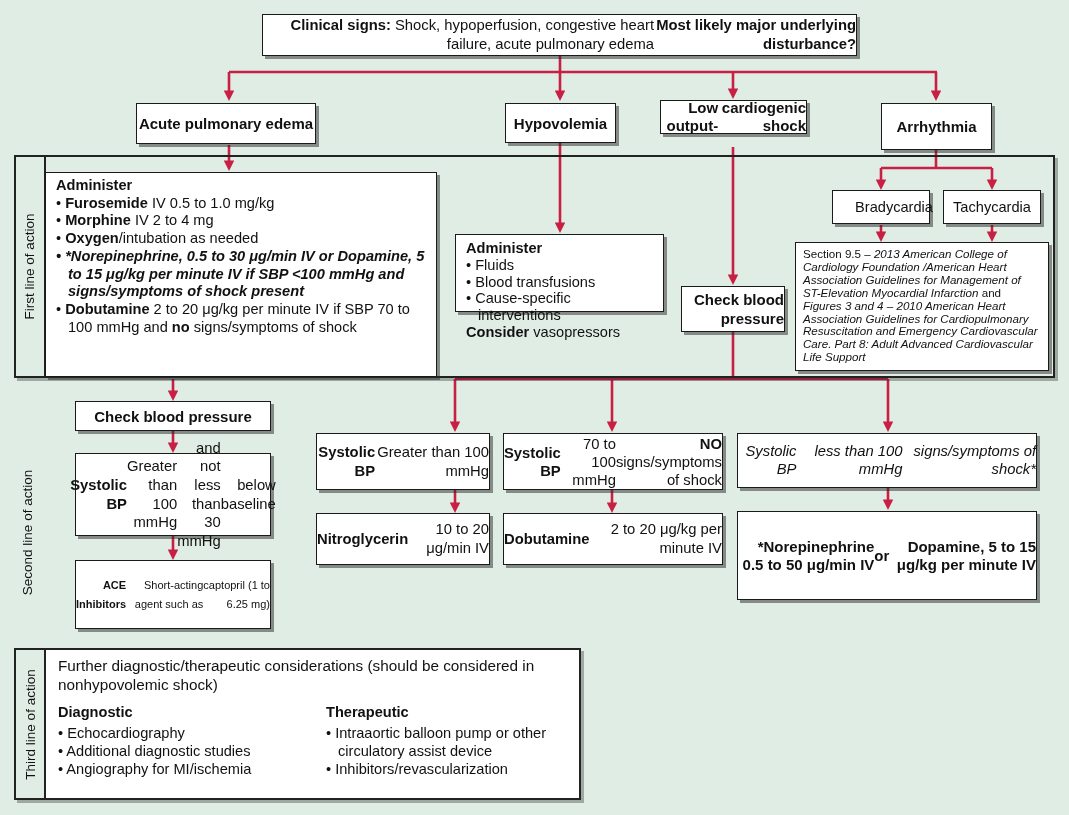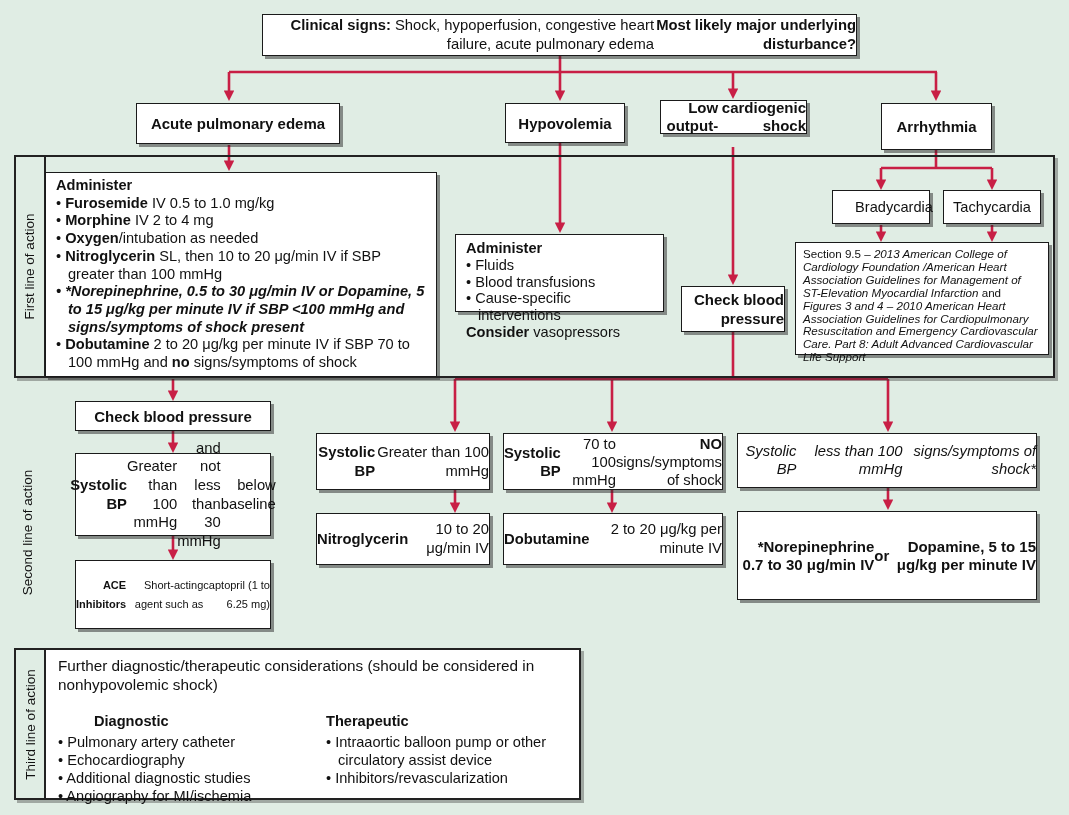--- a/index.html
+++ b/index.html
@@ -70,62 +70,61 @@
       <path d="M612 490 V503" marker-end="url(#ah)"></path>
       <path d="M888 488 V500" marker-end="url(#ah)"></path>
     </g>
   </svg>
 
   <div class="box center" style="left:262px; top:14px; width:595px; height:42px; font-size:14.8px; line-height:19px;">
     <div><span class="b">Clinical signs:</span><span> Shock, hypoperfusion, congestive heart failure, acute pulmonary edema</span></div>
     <div class="b">Most likely major underlying disturbance?</div>
   </div>
 
-  <div class="box center b" style="left:136px; top:103px; width:204px; height:41px; font-size:15px;">Acute pulmonary edema</div>
-  <div class="box center b" style="left:505px; top:103px; width:120px; height:40px; font-size:15px;">Hypovolemia</div>
+  <div class="box center b" style="left:136px; top:103px; width:180px; height:41px; font-size:15px;">Acute pulmonary edema</div>
+  <div class="box center b" style="left:505px; top:103px; width:111px; height:40px; font-size:15px;">Hypovolemia</div>
   <div class="box center b" style="left:660px; top:100px; width:147px; height:34px; font-size:15px; line-height:18px;">
     <div>Low output-</div>
     <div>cardiogenic shock</div>
   </div>
   <div class="box center b" style="left:881px; top:103px; width:111px; height:47px; font-size:15px;">Arrhythmia</div>
 
   <div class="region" style="left:14px; top:155px; width:1041px; height:223px;">
     <div class="label-strip">
       <span class="vlabel">First line of action</span>
     </div>
   </div>
 
   <div class="box txt" style="left:45px; top:172px; width:392px; height:205px; font-size:14.6px; line-height:17.7px; padding:4px 8px 4px 10px;">
     <div class="b">Administer</div>
     <ul class="dots">
       <li><span class="b">Furosemide</span><span> IV 0.5 to 1.0 mg/kg</span></li>
       <li><span class="b">Morphine</span><span> IV 2 to 4 mg</span></li>
       <li><span class="b">Oxygen</span><span>/intubation as needed</span></li>
-      <li><span class="b">Nitroglycerin</span><span> SL, then 10 to 20 μg/min IV if SBP greater than 100 mmHg</span></li>
       <li class="bi">*Norepinephrine, 0.5 to 30 μg/min IV or Dopamine, 5 to 15 μg/kg per minute IV if SBP &lt;100 mmHg and signs/symptoms of shock present</li>
       <li><span class="b">Dobutamine</span><span> 2 to 20 μg/kg per minute IV if SBP 70 to 100 mmHg and </span><span class="b">no</span><span> signs/symptoms of shock</span></li>
     </ul>
   </div>
 
   <div class="box txt" style="left:455px; top:234px; width:209px; height:78px; font-size:14.6px; line-height:16.8px; padding:5px 8px 4px 10px;">
     <div class="b">Administer</div>
     <ul class="dots">
       <li>Fluids</li>
       <li>Blood transfusions</li>
       <li>Cause-specific interventions</li>
     </ul>
     <div><span class="b">Consider</span><span> vasopressors</span></div>
   </div>
 
   <div class="box center b" style="left:681px; top:286px; width:104px; height:46px; font-size:15px; line-height:19px;">Check blood pressure</div>
 
   <div class="box center" style="left:832px; top:190px; width:98px; height:34px; font-size:14.6px;padding-left:26px;">Bradycardia</div>
   <div class="box center" style="left:943px; top:190px; width:98px; height:34px; font-size:14.6px;">Tachycardia</div>
 
-  <div class="box txt" style="left:795px; top:242px; width:254px; height:113px; font-size:11.6px; line-height:12.9px; padding:5px 7px;">
+  <div class="box txt" style="left:795px; top:242px; width:254px; height:129px; font-size:11.6px; line-height:12.9px; padding:5px 7px;">
     <span>Section 9.5 – </span><span class="i">2013 American College of Cardiology Foundation /American Heart Association Guidelines for Management of ST-Elevation Myocardial Infarction</span><span> and </span><span class="i">Figures 3 and 4 – 2010 American Heart Association Guidelines for Cardiopulmonary Resuscitation and Emergency Cardiovascular Care. Part 8: Adult Advanced Cardiovascular Life Support</span>
   </div>
 
   <div style="position:absolute; left:14px; top:425px; width:28px; height:215px; display:flex; align-items:center; justify-content:center;">
     <span class="vlabel">Second line of action</span>
   </div>
 
   <div class="box center b" style="left:75px; top:401px; width:196px; height:30px; font-size:15px;">Check blood pressure</div>
 
   <div class="box center" style="left:75px; top:453px; width:196px; height:83px; font-size:14.8px; line-height:18.6px;">
@@ -159,36 +158,35 @@
     <div class="b">Dobutamine</div>
     <div>2 to 20 μg/kg per minute IV</div>
   </div>
 
   <div class="box center i" style="left:737px; top:433px; width:300px; height:55px; font-size:14.8px; line-height:17.2px;">
     <div>Systolic BP</div>
     <div>less than 100 mmHg</div>
     <div>signs/symptoms of shock*</div>
   </div>
   <div class="box center b" style="left:737px; top:511px; width:300px; height:89px; font-size:15px; line-height:18px;">
-    <div>*Norepinephrine 0.7 to 30 μg/min IV</div>
+    <div>*Norepinephrine 0.5 to 50 μg/min IV</div>
     <div>or</div>
     <div>Dopamine, 5 to 15 μg/kg per minute IV</div>
   </div>
 
   <div class="region" style="left:14px; top:648px; width:567px; height:152px; background:#fff;">
     <div class="label-strip" style="background:#e0ede4;">
       <span class="vlabel">Third line of action</span>
     </div>
     <div style="position:absolute; left:30px; top:0; right:0; bottom:0; padding:6px 10px 4px 12px; box-sizing:border-box; font-size:14.6px; line-height:18px;">
-      <div style="font-size:15.3px; line-height:19px; margin-bottom:18px;">Further diagnostic/therapeutic considerations (should be considered in nonhypovolemic shock)</div>
+      <div style="font-size:15.3px; line-height:19px; margin-bottom:9px;">Further diagnostic/therapeutic considerations (should be considered in nonhypovolemic shock)</div>
       <div style="display:flex;">
         <div style="width:268px;">
-          <div class="b" style="margin-bottom:3px;margin-left:36px;">Diagnostic</div>
+          <div class="b" style="margin-bottom:3px;">Diagnostic</div>
           <ul class="dots">
-            <li>Pulmonary artery catheter</li>
             <li>Echocardiography</li>
             <li>Additional diagnostic studies</li>
             <li>Angiography for MI/ischemia</li>
           </ul>
         </div>
         <div style="flex:1;">
           <div class="b" style="margin-bottom:3px;">Therapeutic</div>
           <ul class="dots">
             <li>Intraaortic balloon pump or other circulatory assist device</li>
             <li>Inhibitors/revascularization</li>

